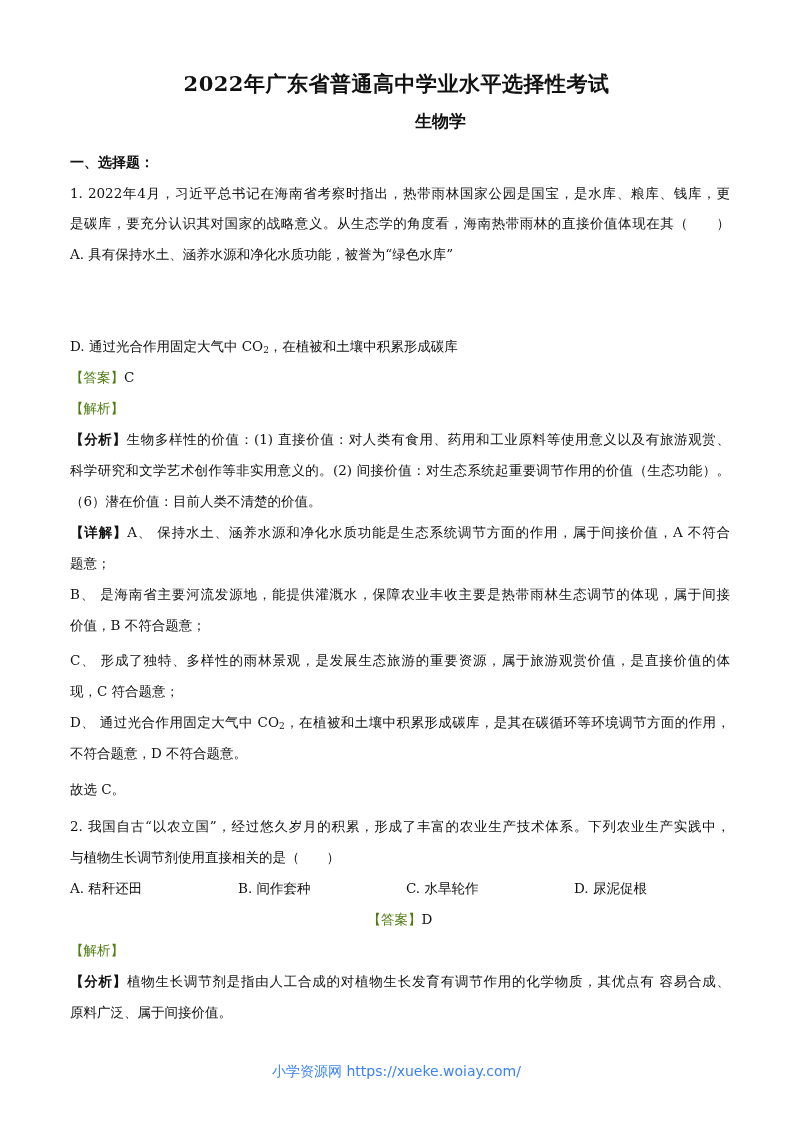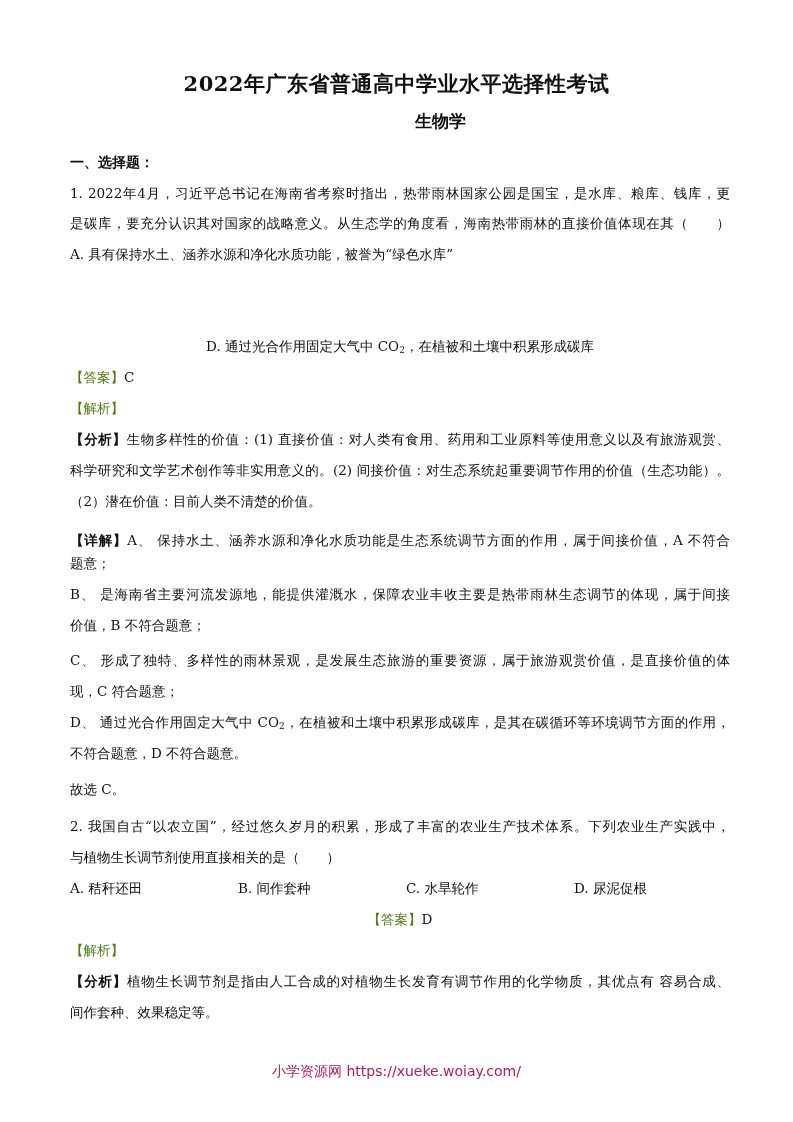--- a/index.html
+++ b/index.html
@@ -13,60 +13,60 @@
   .line { position: absolute; left: 70px; width: 660px; font-size: 13.5px; line-height: 20px;
           white-space: nowrap; }
   .just { text-align-last: justify; text-align: justify; }
   .section { font-weight: bold; font-size: 14px; }
   .label-blue { color: #4d7c0f; }
   .label-bold { font-weight: bold; }
   .opts { display: flex; }
   .opt { width: 165px; }
   sub { font-size: 9px; vertical-align: -2px; }
   .footer { position: absolute; top: 1063px; left: 0; width: 793px; text-align: center;
-            font-family: "DejaVu Sans", sans-serif; font-size: 14px; color: #be185d; }
+            font-family: "DejaVu Sans", sans-serif; font-size: 14px; color: #3b82f6; }
 </style>
 </head>
 <body>
 
 <div class="page">
   <div class="title">2022年广东省普通高中学业水平选择性考试</div>
   <div class="subtitle">生物学</div>
 
   <div class="line section" style="top:152px;">一、选择题：</div>
 
   <div class="line just" style="top:183px;">1. 2022年4月，习近平总书记在海南省考察时指出，热带雨林国家公园是国宝，是水库、粮库、钱库，更</div>
   <div class="line just" style="top:213px;">是碳库，要充分认识其对国家的战略意义。从生态学的角度看，海南热带雨林的直接价值体现在其（　　）</div>
   <div class="line" style="top:244px;">A. 具有保持水土、涵养水源和净化水质功能，被誉为“绿色水库”</div>
-  <div class="line" style="top:336px;text-align:center;"><span>D. 通过光合作用固定大气中 CO</span><sub>2</sub><span>，在植被和土壤中积累形成碳库</span></div>
+  <div class="line" style="top:336px;"><span>D. 通过光合作用固定大气中 CO</span><sub>2</sub><span>，在植被和土壤中积累形成碳库</span></div>
 
   <div class="line" style="top:367px;"><span class="label-blue">【答案】</span><span>C</span></div>
   <div class="line label-blue" style="top:398px;">【解析】</div>
 
   <div class="line just" style="top:429px;"><span class="label-bold">【分析】</span><span>生物多样性的价值：(1) 直接价值：对人类有食用、药用和工业原料等使用意义以及有旅游观赏、</span></div>
   <div class="line just" style="top:460px;">科学研究和文学艺术创作等非实用意义的。(2) 间接价值：对生态系统起重要调节作用的价值（生态功能）。</div>
-  <div class="line" style="top:491px;">（2）潜在价值：目前人类不清楚的价值。</div>
+  <div class="line" style="top:491px;">（6）潜在价值：目前人类不清楚的价值。</div>
 
-  <div class="line just" style="top:522px;margin-top:8px;"><span class="label-bold">【详解】</span><span>A、 保持水土、涵养水源和净化水质功能是生态系统调节方面的作用，属于间接价值，A 不符合</span></div>
+  <div class="line just" style="top:522px;"><span class="label-bold">【详解】</span><span>A、 保持水土、涵养水源和净化水质功能是生态系统调节方面的作用，属于间接价值，A 不符合</span></div>
   <div class="line" style="top:553px;">题意；</div>
   <div class="line just" style="top:584px;">B、 是海南省主要河流发源地，能提供灌溉水，保障农业丰收主要是热带雨林生态调节的体现，属于间接</div>
   <div class="line" style="top:615px;">价值，B 不符合题意；</div>
   <div class="line just" style="top:650px;">C、 形成了独特、多样性的雨林景观，是发展生态旅游的重要资源，属于旅游观赏价值，是直接价值的体</div>
   <div class="line" style="top:681px;">现，C 符合题意；</div>
   <div class="line just" style="top:712px;"><span>D、 通过光合作用固定大气中 CO</span><sub>2</sub><span>，在植被和土壤中积累形成碳库，是其在碳循环等环境调节方面的作用，</span></div>
   <div class="line" style="top:743px;">不符合题意，D 不符合题意。</div>
   <div class="line" style="top:779px;">故选 C。</div>
 
   <div class="line just" style="top:816px;">2. 我国自古“以农立国”，经过悠久岁月的积累，形成了丰富的农业生产技术体系。下列农业生产实践中，</div>
   <div class="line" style="top:847px;">与植物生长调节剂使用直接相关的是（　　）</div>
   <div class="line opts" style="top:878px;gap:12px;">
     <span class="opt">A. 秸秆还田</span>
     <span class="opt">B. 间作套种</span>
     <span class="opt">C. 水旱轮作</span>
     <span class="opt">D. 尿泥促根</span>
   </div>
   <div class="line" style="top:909px;text-align:center;"><span class="label-blue">【答案】</span><span>D</span></div>
   <div class="line label-blue" style="top:940px;">【解析】</div>
   <div class="line just" style="top:971px;"><span class="label-bold">【分析】</span><span>植物生长调节剂是指由人工合成的对植物生长发育有调节作用的化学物质，其优点有 容易合成、</span></div>
-  <div class="line" style="top:1002px;">间作套种、效果稳定等。</div>
+  <div class="line" style="top:1002px;">原料广泛、属于间接价值。</div>
 
   <div class="footer">小学资源网 https://xueke.woiay.com/</div>
 </div>
 
 </body></html>

